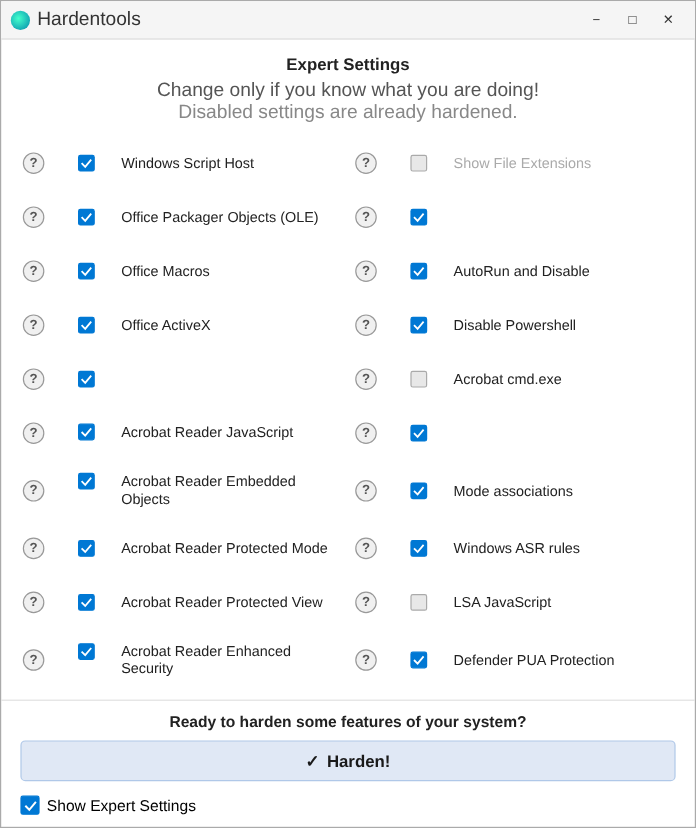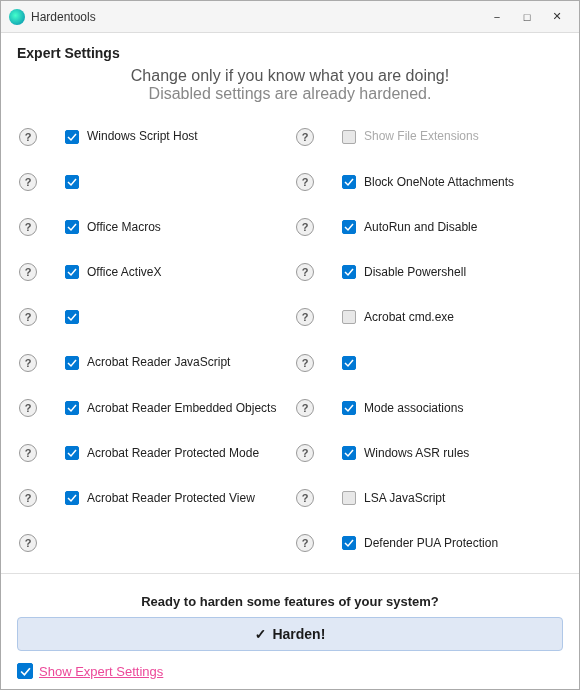--- a/index.html
+++ b/index.html
@@ -30,21 +30,21 @@
     }
     .titlebar-icon {
       width: 16px;
       height: 16px;
       margin-right: 6px;
       background: radial-gradient(circle at 40% 40%, #4fc, #08a);
       border-radius: 50%;
       flex-shrink: 0;
     }
     .titlebar-title {
-      font-size: 12px;
+      font-size: 16px;
       color: #333;
       flex: 1;
     }
     .titlebar-controls {
       display: flex;
       gap: 2px;
     }
     .titlebar-btn {
       width: 28px;
       height: 22px;
@@ -62,20 +62,21 @@
     .content {
       flex: 1;
       overflow-y: auto;
       padding: 12px 16px 8px 16px;
       display: flex;
       flex-direction: column;
     }
     .section-title {
       font-size: 14px;
       font-weight: 600;
+      text-align: center;
       margin-bottom: 6px;
       color: #222;
     }
     .subtitle {
       font-size: 16px;
       text-align: center;
       color: #555;
       margin-bottom: 12px;
     }
     .subtitle .disabled-note {
@@ -106,22 +107,22 @@
       font-size: 11px;
       font-weight: bold;
       cursor: pointer;
       display: flex;
       align-items: center;
       justify-content: center;
       flex-shrink: 0;
     }
     .checkbox-wrapper {
       display: flex;
-      align-items: center;
-      gap: 8px;
+      align-items: flex-start;
+      gap: 22px;
       cursor: pointer;
       padding-left: 24px;
     }
     .checkbox {
       width: 14px;
       height: 14px;
       border: 1px solid #0078d4;
       background: #0078d4;
       border-radius: 2px;
       display: flex;
@@ -142,21 +143,21 @@
       font-size: 12px;
       color: #222;
       line-height: 1.2;
     }
     .setting-label.disabled-label {
       color: #aaa;
     }
 
     .footer-section {
       border-top: 1px solid #e0e0e0;
-      padding: 20px 16px 8px 16px;
+      padding: 10px 16px 8px 16px;
       flex-shrink: 0;
     }
     .harden-prompt {
       text-align: center;
       font-size: 13px;
       font-weight: 600;
       color: #222;
       margin-bottom: 8px;
     }
     .harden-btn {
@@ -189,22 +190,21 @@
       background: #0078d4;
       border-radius: 2px;
       display: flex;
       align-items: center;
       justify-content: center;
       flex-shrink: 0;
       cursor: pointer;
     }
     .expert-label {
       font-size: 13px;
-      color: #ec4899;
-      text-decoration: underline;
+      color: #000000;
     }
   </style>
 </head>
 <body>
 
 <div class="window">
 
   <div class="titlebar">
     <div class="titlebar-icon"></div>
     <span class="titlebar-title">Hardentools</span>
@@ -245,31 +245,31 @@
       </div>
     </div>
         <div class="setting-row">
       <button class="help-btn">?</button>
       <div class="checkbox-wrapper">
         <div class="checkbox ">
           <svg viewBox="0 0 10 10">
                 <polyline points="1,5 4,8 9,2" stroke="white" stroke-width="1.5" fill="none"></polyline>
               </svg>
         </div>
-      </div>
-    </div>
-        <div class="setting-row">
-      <button class="help-btn">?</button>
-      <div class="checkbox-wrapper">
-        <div class="checkbox">
-          <svg viewBox="0 0 10 10">
-                <polyline points="1,5 4,8 9,2" stroke="white" stroke-width="1.5" fill="none"></polyline>
-              </svg>
-        </div>
-        <span class="setting-label">Block OneNote Attachments</span>
+        <span class="setting-label">Office Packager Objects (OLE)</span>
+      </div>
+    </div>
+        <div class="setting-row">
+      <button class="help-btn">?</button>
+      <div class="checkbox-wrapper">
+        <div class="checkbox">
+          <svg viewBox="0 0 10 10">
+                <polyline points="1,5 4,8 9,2" stroke="white" stroke-width="1.5" fill="none"></polyline>
+              </svg>
+        </div>
       </div>
     </div>
         <div class="setting-row">
       <button class="help-btn">?</button>
       <div class="checkbox-wrapper">
         <div class="checkbox ">
           <svg viewBox="0 0 10 10">
                 <polyline points="1,5 4,8 9,2" stroke="white" stroke-width="1.5" fill="none"></polyline>
               </svg>
         </div>
@@ -408,20 +408,28 @@
       <button class="help-btn">?</button>
       <div class="checkbox-wrapper">
         <div class="checkbox unchecked">
           
         </div>
         <span class="setting-label">LSA JavaScript</span>
       </div>
     </div>
         <div class="setting-row">
       <button class="help-btn">?</button>
+      <div class="checkbox-wrapper">
+        <div class="checkbox ">
+          <svg viewBox="0 0 10 10">
+                <polyline points="1,5 4,8 9,2" stroke="white" stroke-width="1.5" fill="none"></polyline>
+              </svg>
+        </div>
+        <span class="setting-label">Acrobat Reader Enhanced Security</span>
+      </div>
     </div>
         <div class="setting-row">
       <button class="help-btn">?</button>
       <div class="checkbox-wrapper">
         <div class="checkbox">
           <svg viewBox="0 0 10 10">
                 <polyline points="1,5 4,8 9,2" stroke="white" stroke-width="1.5" fill="none"></polyline>
               </svg>
         </div>
         <span class="setting-label">Defender PUA Protection</span>

